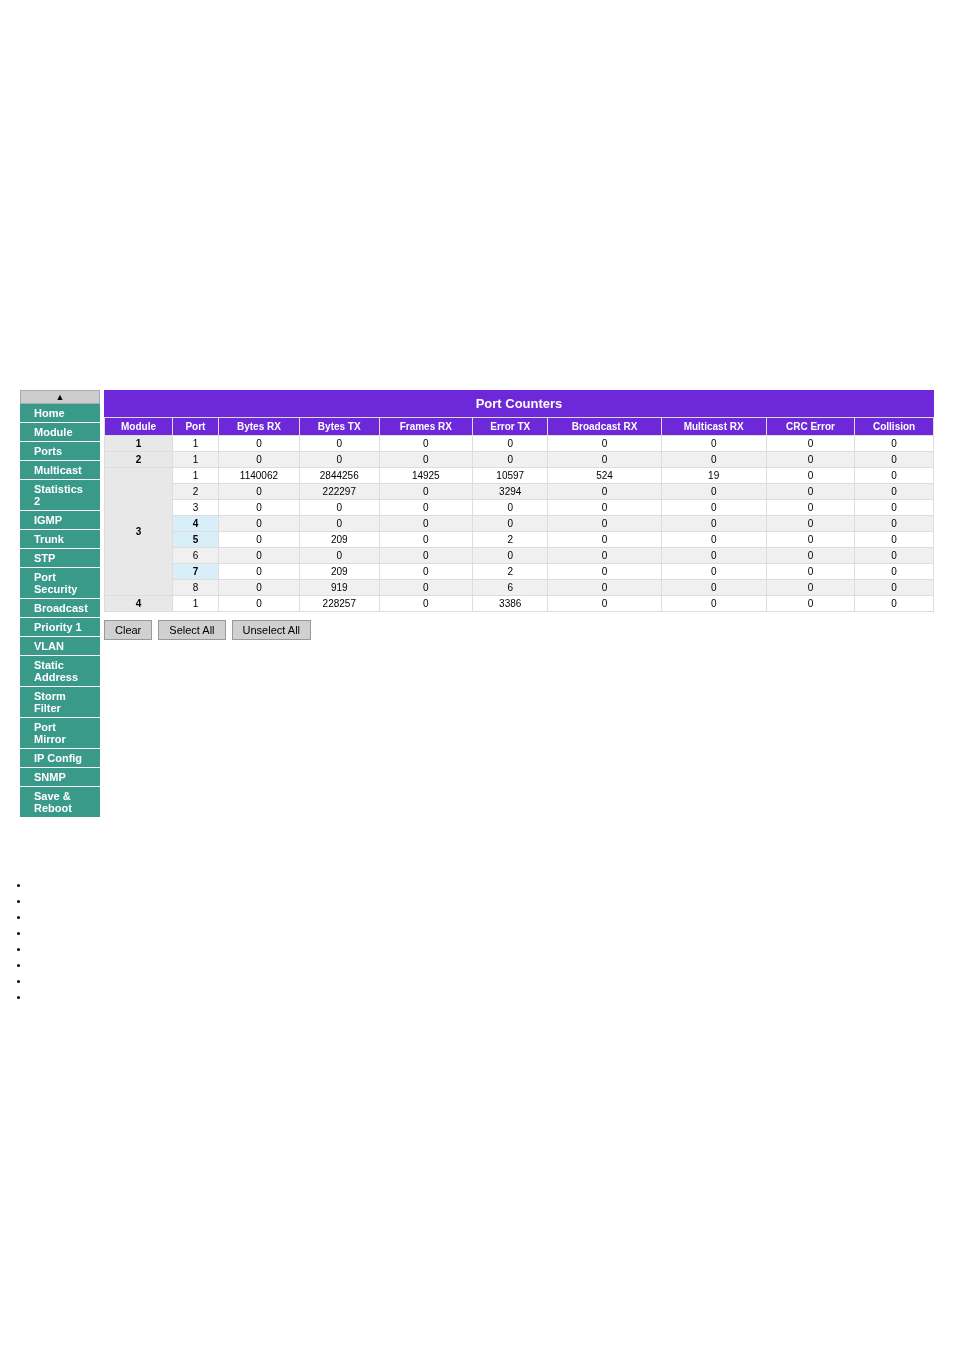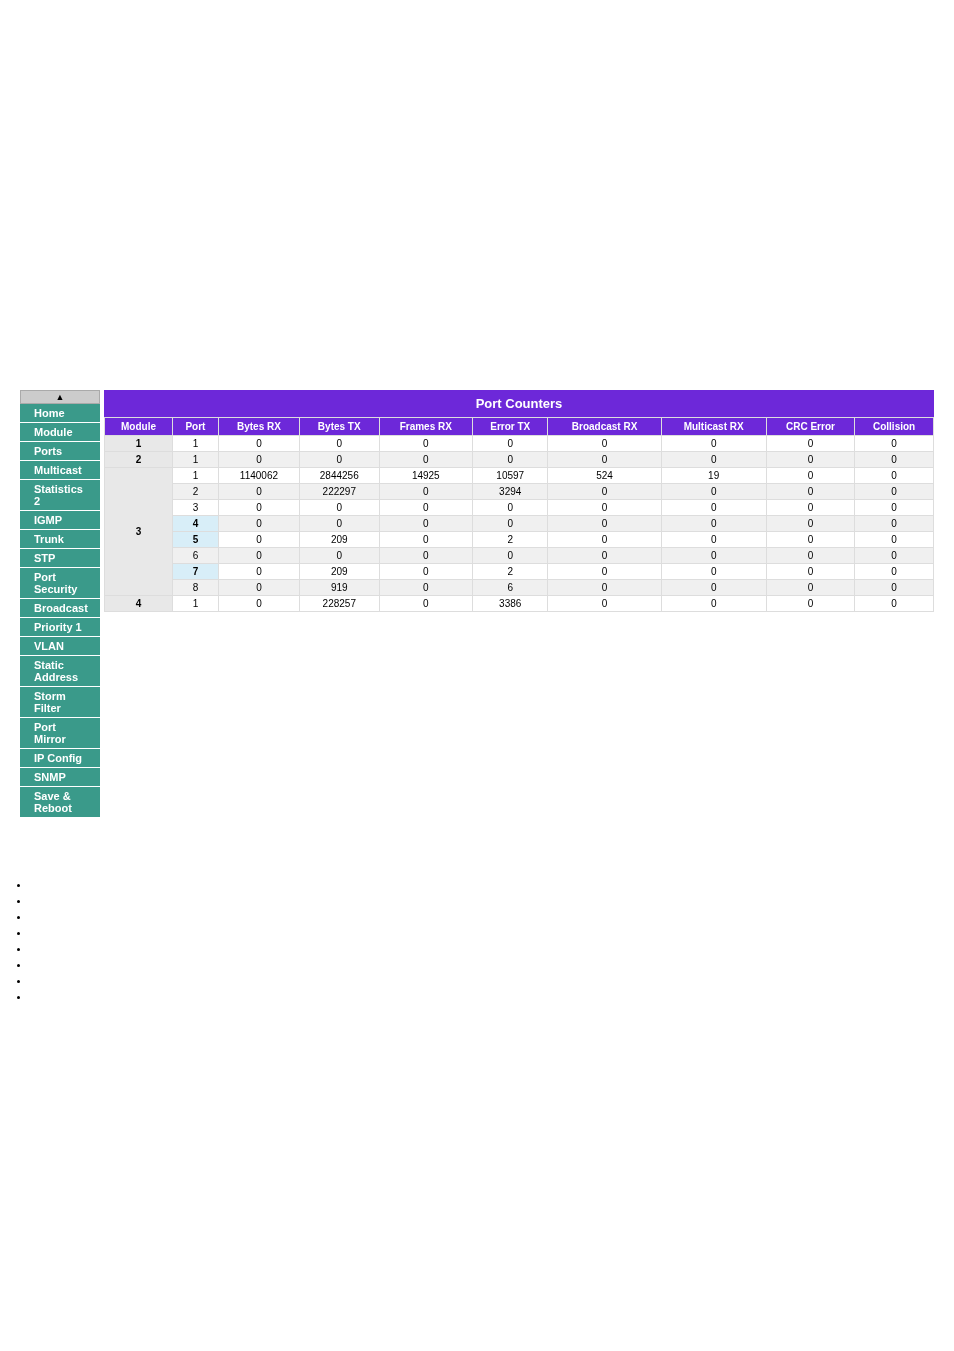--- a/index.html
+++ b/index.html
@@ -263,20 +263,25 @@
             <td>228257</td>
             <td>0</td>
             <td>3386</td>
             <td>0</td>
             <td>0</td>
             <td>0</td>
             <td>0</td>
           </tr>
         </tbody>
     </table>
+    <div class="btn-bar">
+      <button class="btn">Clear</button>
+      <button class="btn">Select All</button>
+      <button class="btn">Unselect All</button>
+    </div>
   </div>
 </div>
 
 <ul class="bullet-list">
   <li></li>
   <li></li>
   <li></li>
   <li></li>
   <li></li>
   <li></li>

